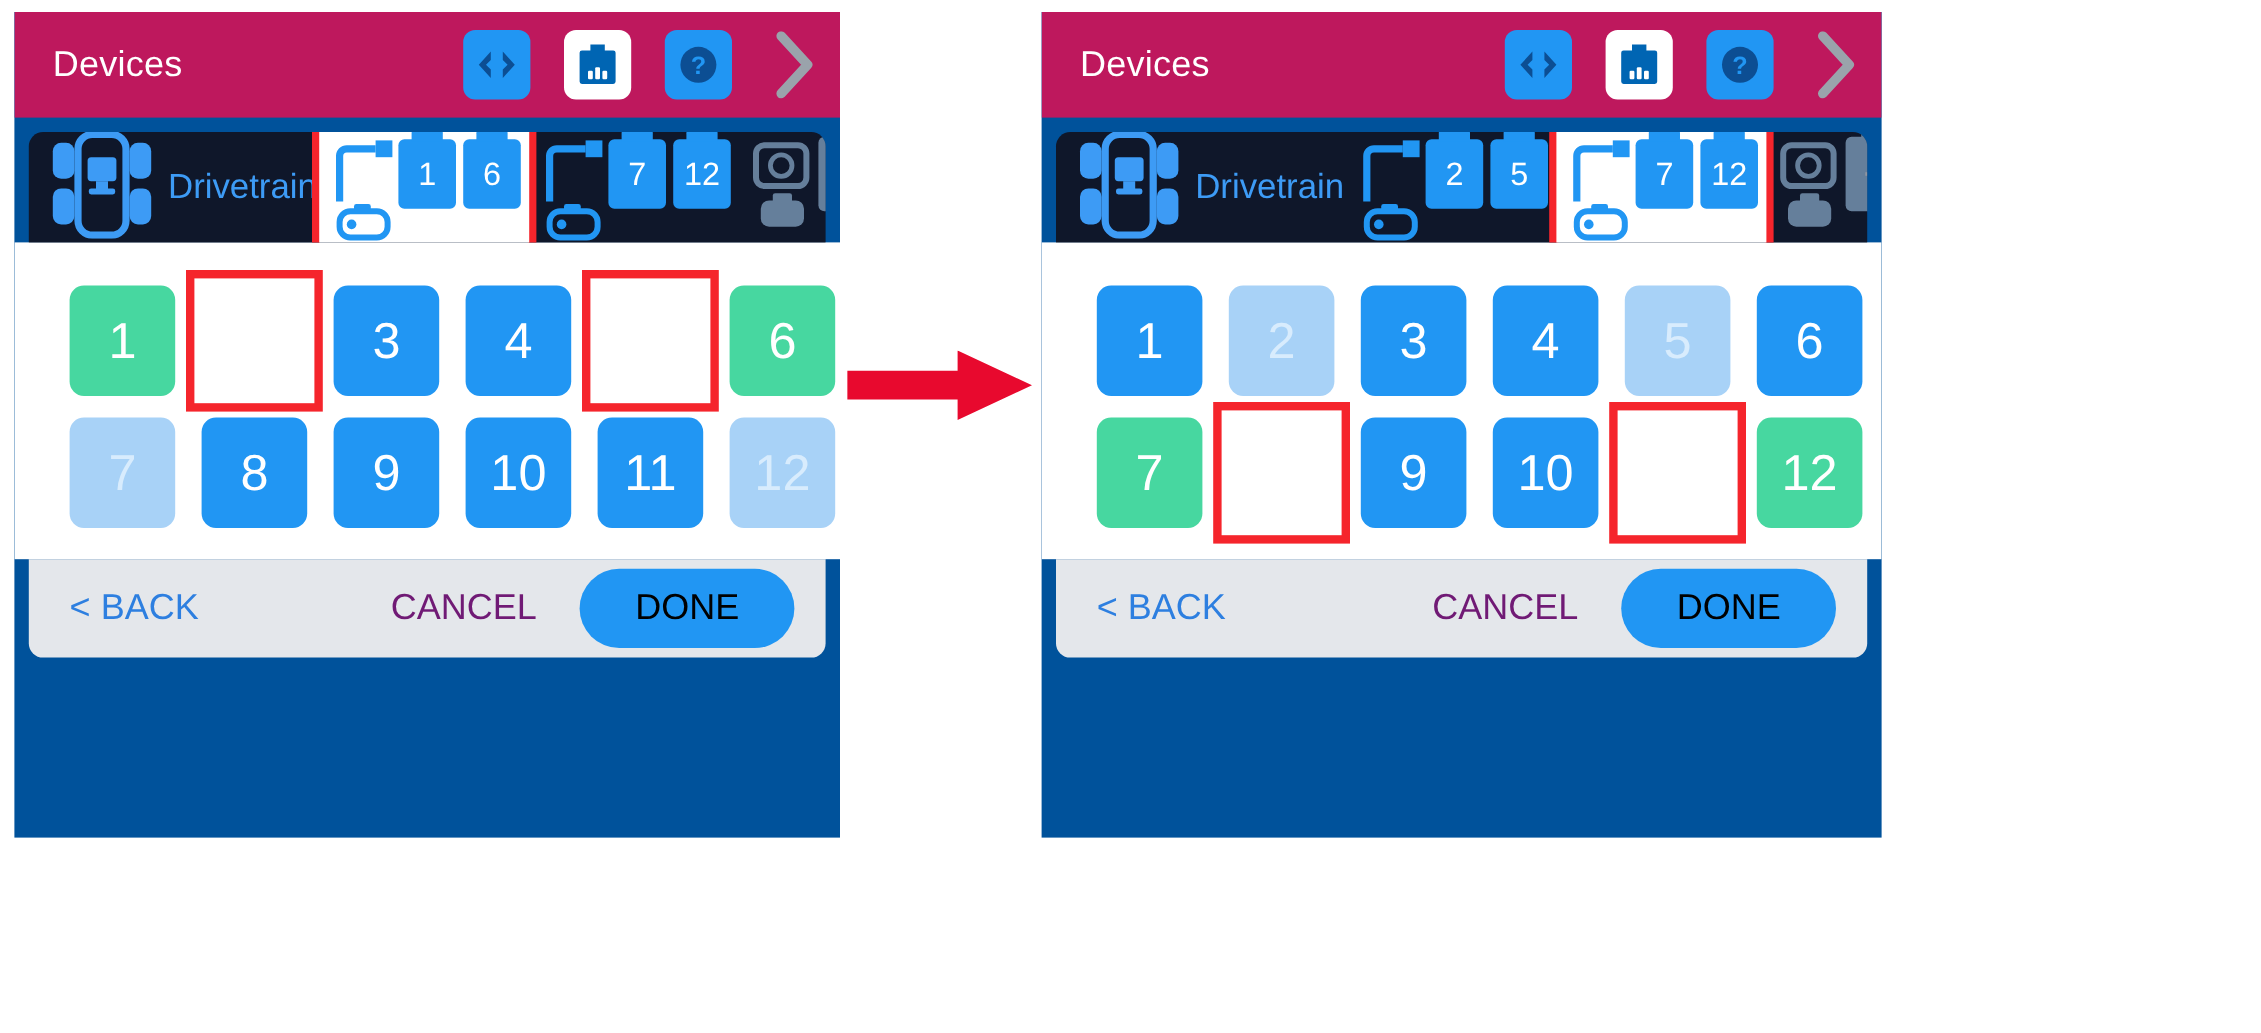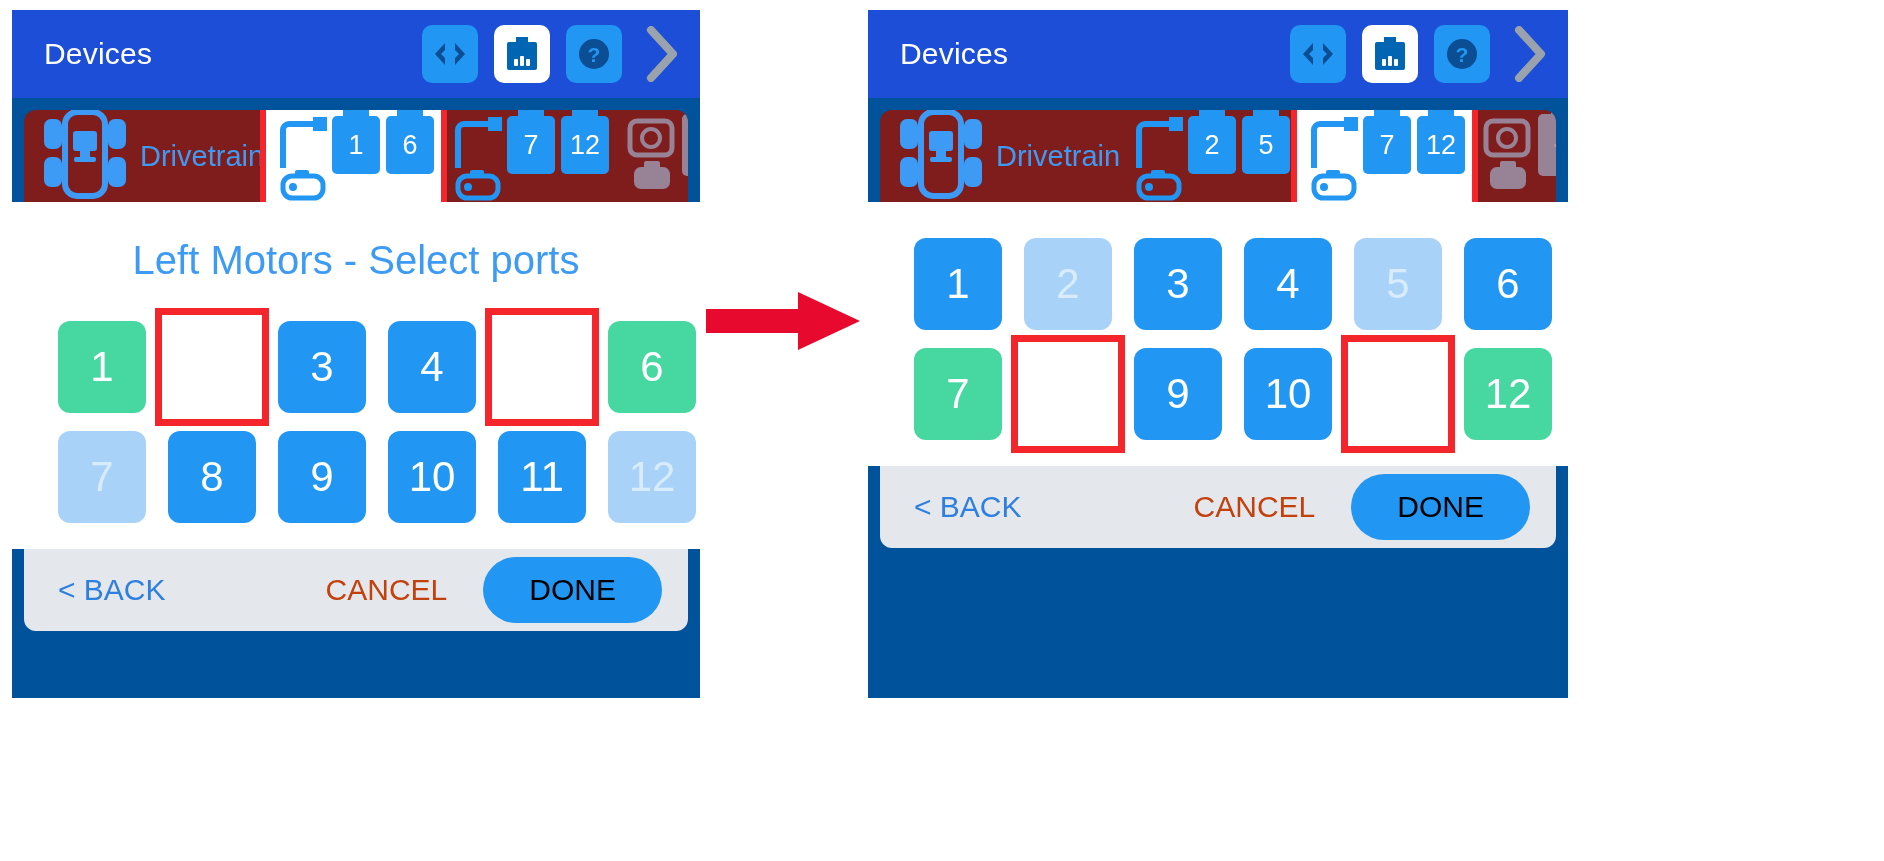--- a/index.html
+++ b/index.html
@@ -21,24 +21,25 @@
     position: absolute;
     background: #00529b;
     overflow: hidden;
   }
   .phone.left  { left: 12px;  top: 10px;  width: 688px; height: 688px; }
   .phone.right { left: 868px; top: 10px;  width: 700px; height: 688px; }
 
   .titlebar {
     position: relative;
     height: 88px;
-    background: #1d4ed8;
+    background: #be185d;
     display: flex;
     align-items: center;
     padding: 0 14px 0 32px;
+    gap: 12px;
   }
   .titlebar .title {
     color: #ffffff;
     font-size: 30px;
     letter-spacing: .2px;
     white-space: nowrap;
   }
   .tb-spacer { flex: 1; }
   .tb-btn {
     width: 56px; height: 58px;
@@ -55,21 +56,21 @@
     display: flex; align-items: center; justify-content: center;
     flex: none;
   }
 
   
   .devicestrip-wrap {
     padding: 12px 12px 0 12px;
   }
   .devicestrip {
     position: relative;
-    background: #7f1d1d;
+    background: #0f172a;
     border-radius: 12px 12px 0 0;
     height: 92px;
     display: flex;
     align-items: center;
     padding-left: 18px;
     overflow: hidden;
   }
   .brain-icon { flex: none; margin-right: 12px; }
   .dt-label {
     color: #3d9bf5;
@@ -195,21 +196,21 @@
     align-items: center;
     padding: 0 26px 0 34px;
   }
   .fbtn-back {
     color: #2d7fe0;
     font-size: 30px;
     white-space: nowrap;
   }
   .f-spacer { flex: 1; }
   .fbtn-cancel {
-    color: #c2410c;
+    color: #701a75;
     font-size: 30px;
     margin-right: 36px;
     white-space: nowrap;
     text-align: center;
   }
   .fbtn-done {
     background: #2196f3;
     color: #000000;
     font-size: 30px;
     border-radius: 40px;
@@ -327,21 +328,20 @@
             </svg>
           </span>
           <span class="add-chip">+</span>
         </div>
 
       </div>
     </div>
 
     <div class="panelbody">
       <div class="bodyinner">
-        <div class="heading">Left Motors - Select ports</div>
         <div class="portgrid">
             <div class="portcell">
               <div class="port green">1</div>
             </div>
             <div class="portcell">
               <div class="port hl">2</div>
             </div>
             <div class="portcell">
               <div class="port">3</div>
             </div>

